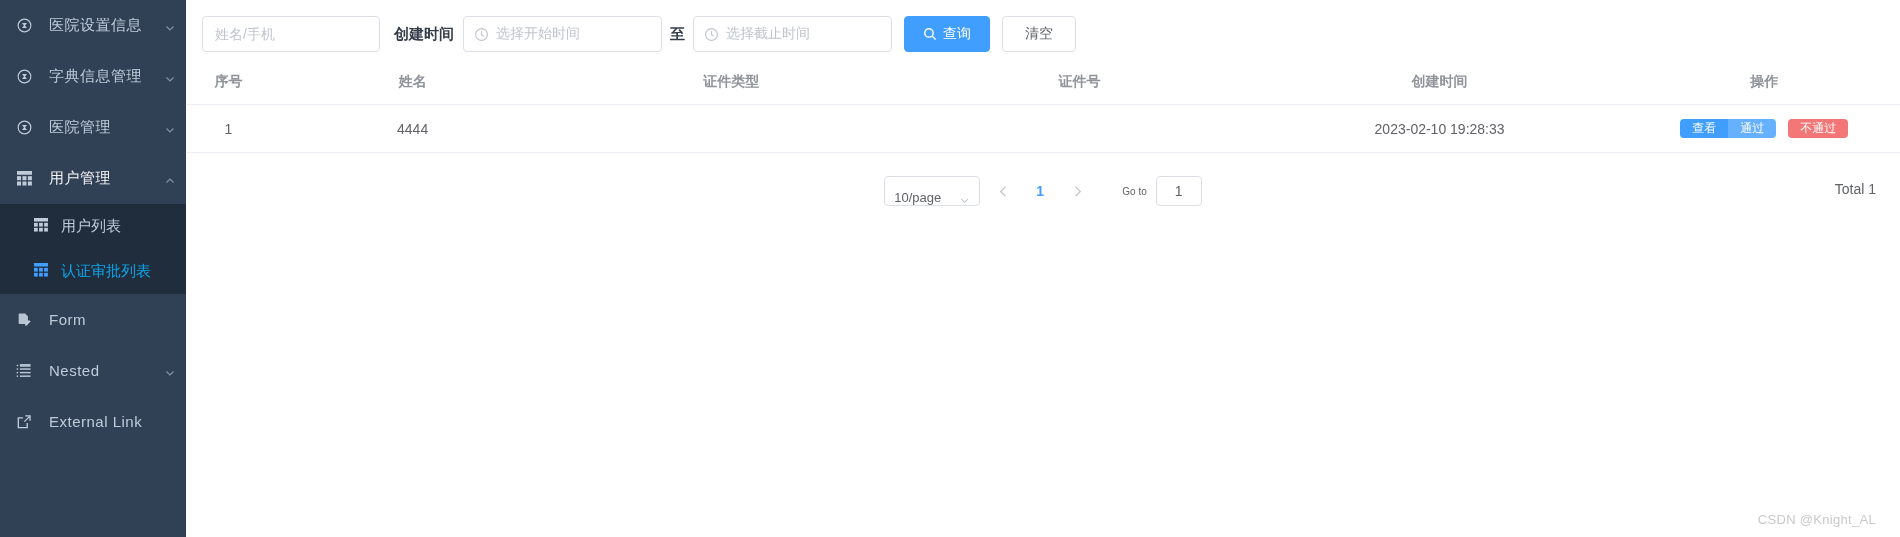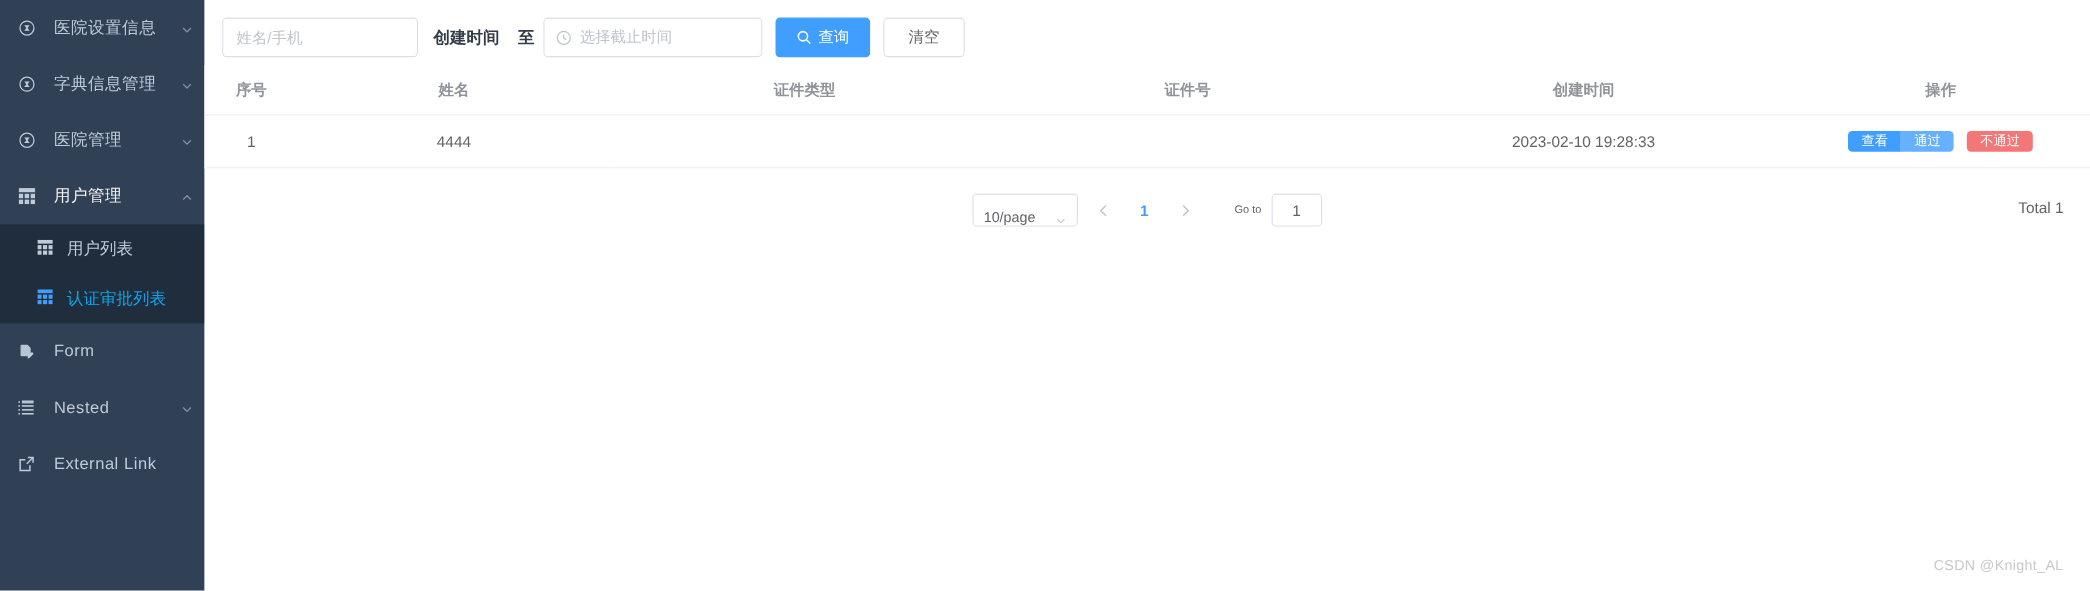--- a/index.html
+++ b/index.html
@@ -256,21 +256,21 @@
     position: absolute;
     right: 24px;
     top: 6px;
     font-size: 14px;
     color: #606266;
   }
 
   .watermark {
     position: absolute;
     right: 24px;
-    bottom: 16px;
+    bottom: 10px;
     font-size: 13px;
     color: #c9c9c9;
     letter-spacing: .3px;
   }
 </style>
 </head>
 <body>
 
 <div id="app">
 
@@ -416,20 +416,29 @@
 
   </aside>
 
   <main class="main">
 
     <div class="toolbar">
       <input class="inp inp-name" type="text" placeholder="姓名/手机" style="">
 
       <span class="field-label">创建时间</span>
 
+      <div class="date-box">
+        <span class="clock">
+          <svg viewBox="0 0 16 16" width="15" height="15" fill="none" stroke="currentColor" stroke-width="1.2">
+            <circle cx="8" cy="8" r="6.3"></circle>
+              <path d="M8 4.6 V8.2 L10.4 9.6"></path>
+          </svg>
+        </span>
+        <span class="ph">选择开始时间</span>
+      </div>
 
       <span class="to-label">至</span>
 
       <div class="date-box">
         <span class="clock">
           <svg viewBox="0 0 16 16" width="15" height="15" fill="none" stroke="currentColor" stroke-width="1.2">
             <circle cx="8" cy="8" r="6.3"></circle>
               <path d="M8 4.6 V8.2 L10.4 9.6"></path>
           </svg>
         </span>

